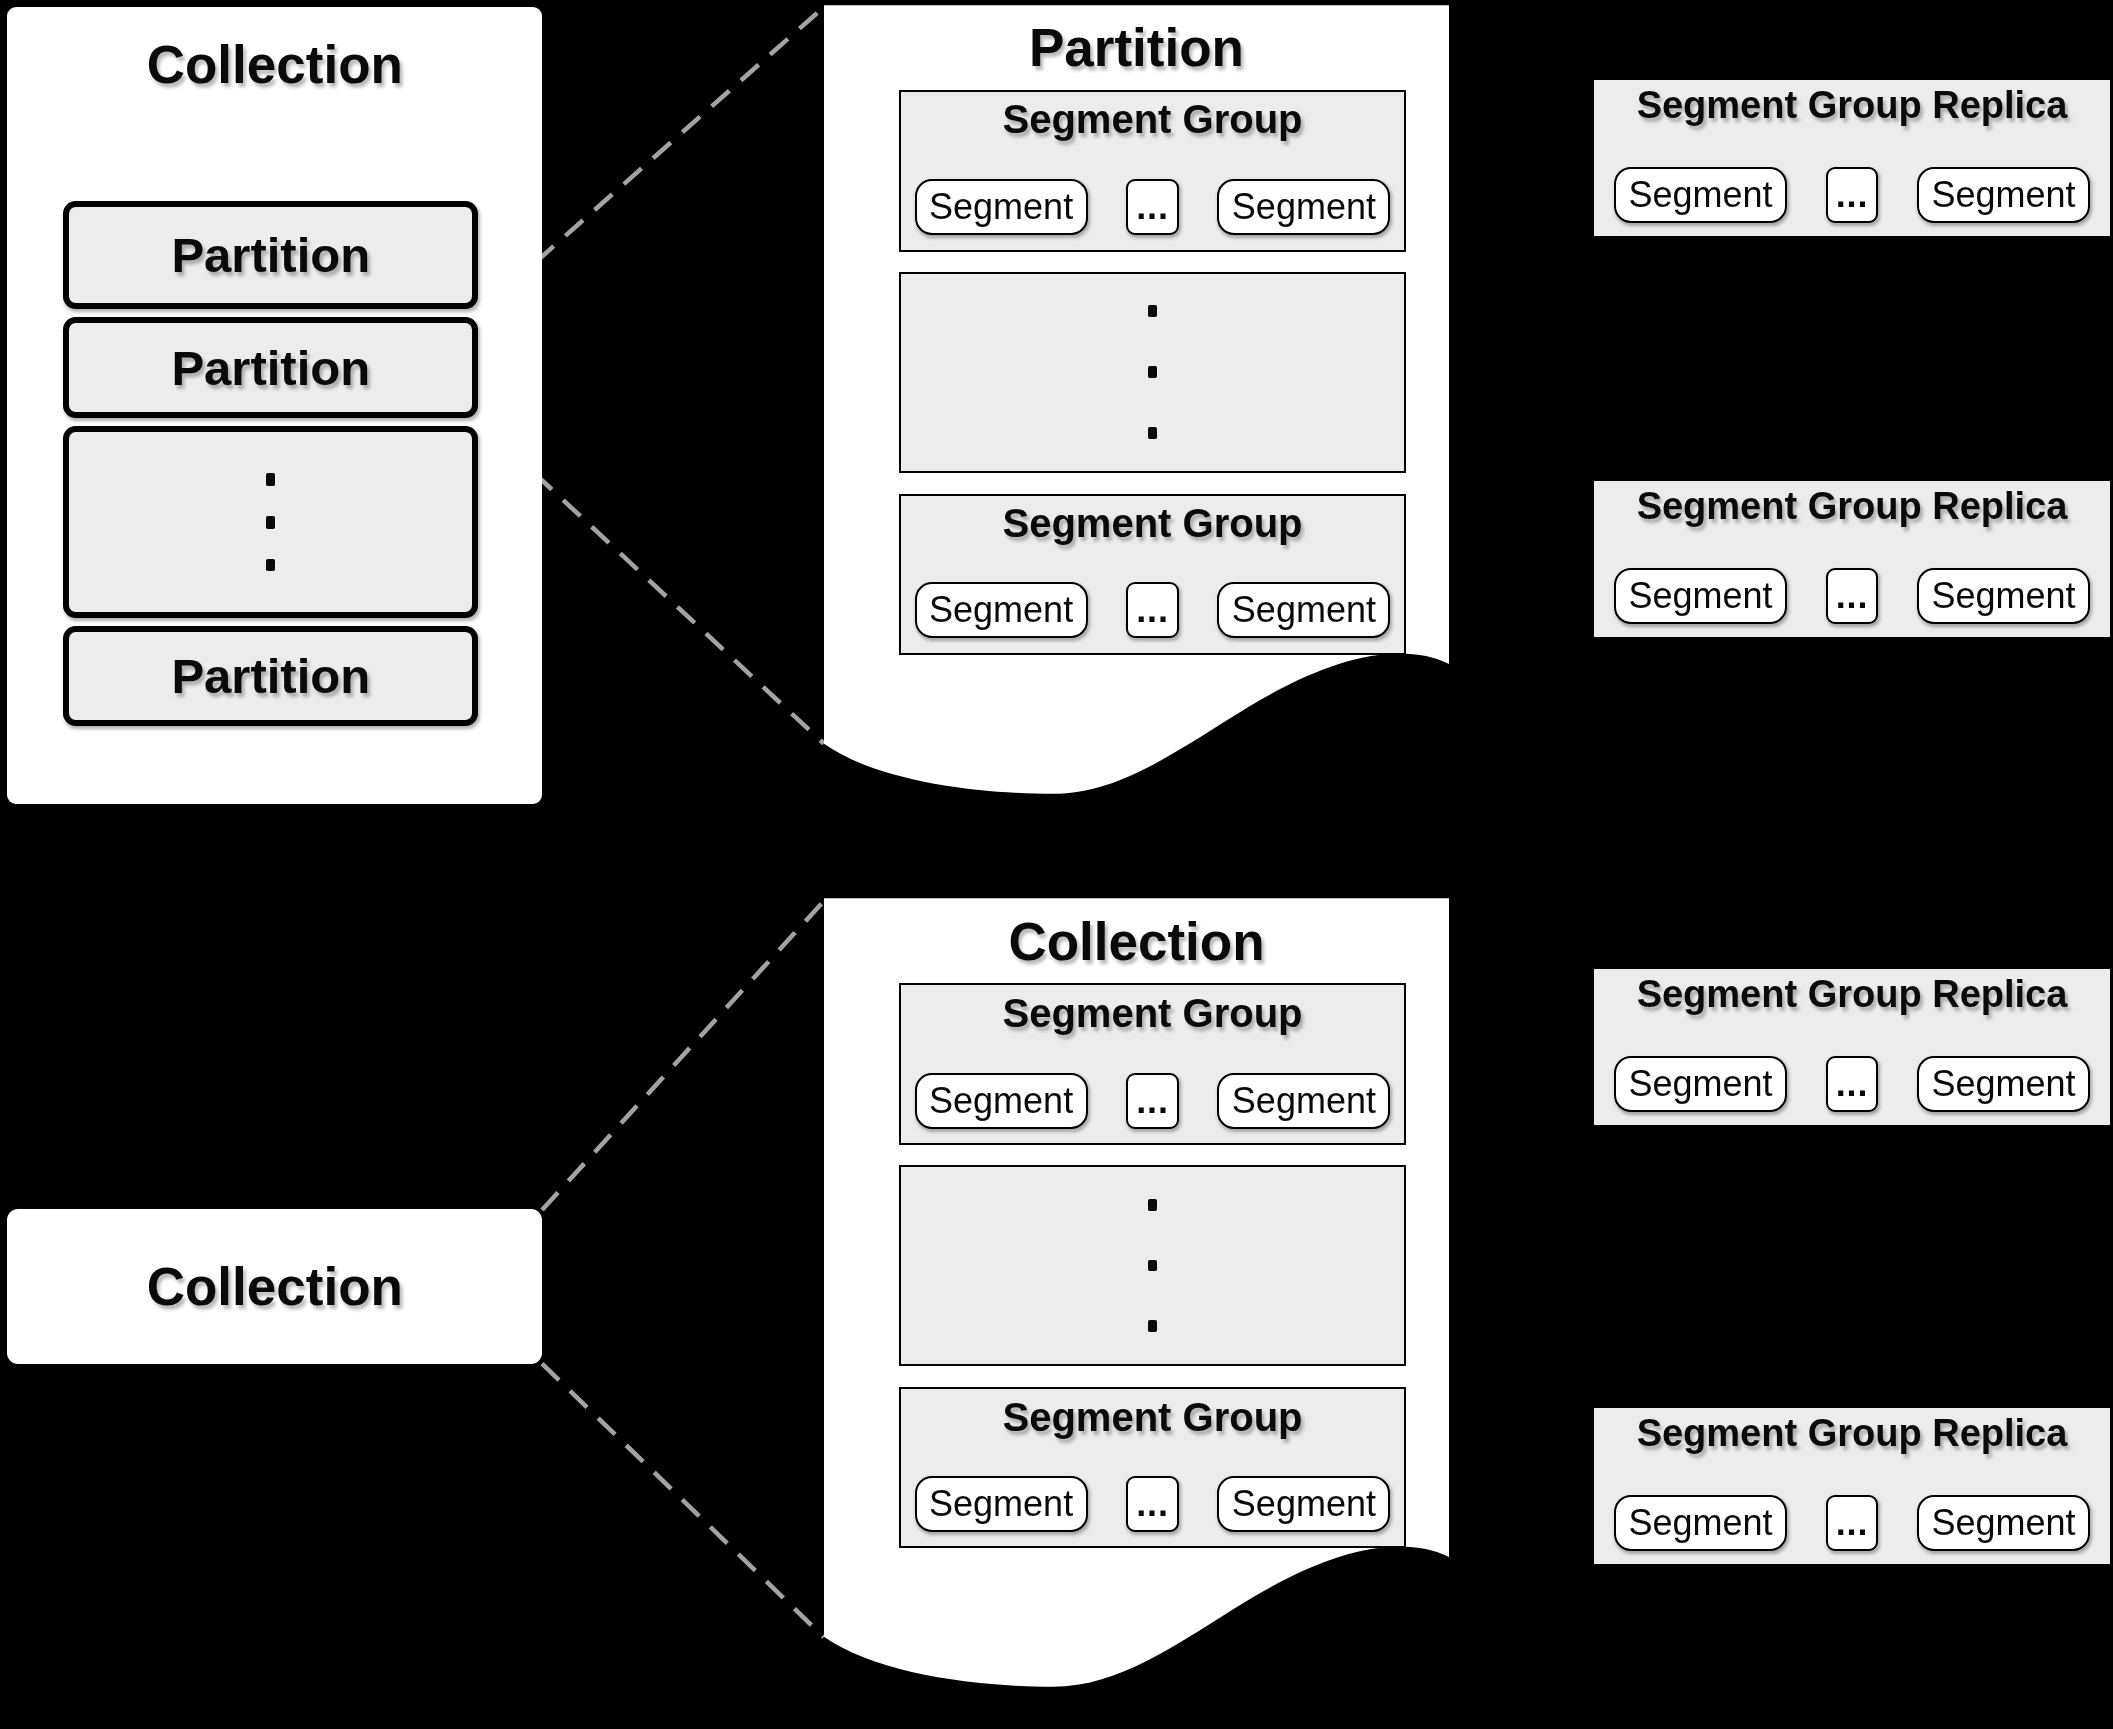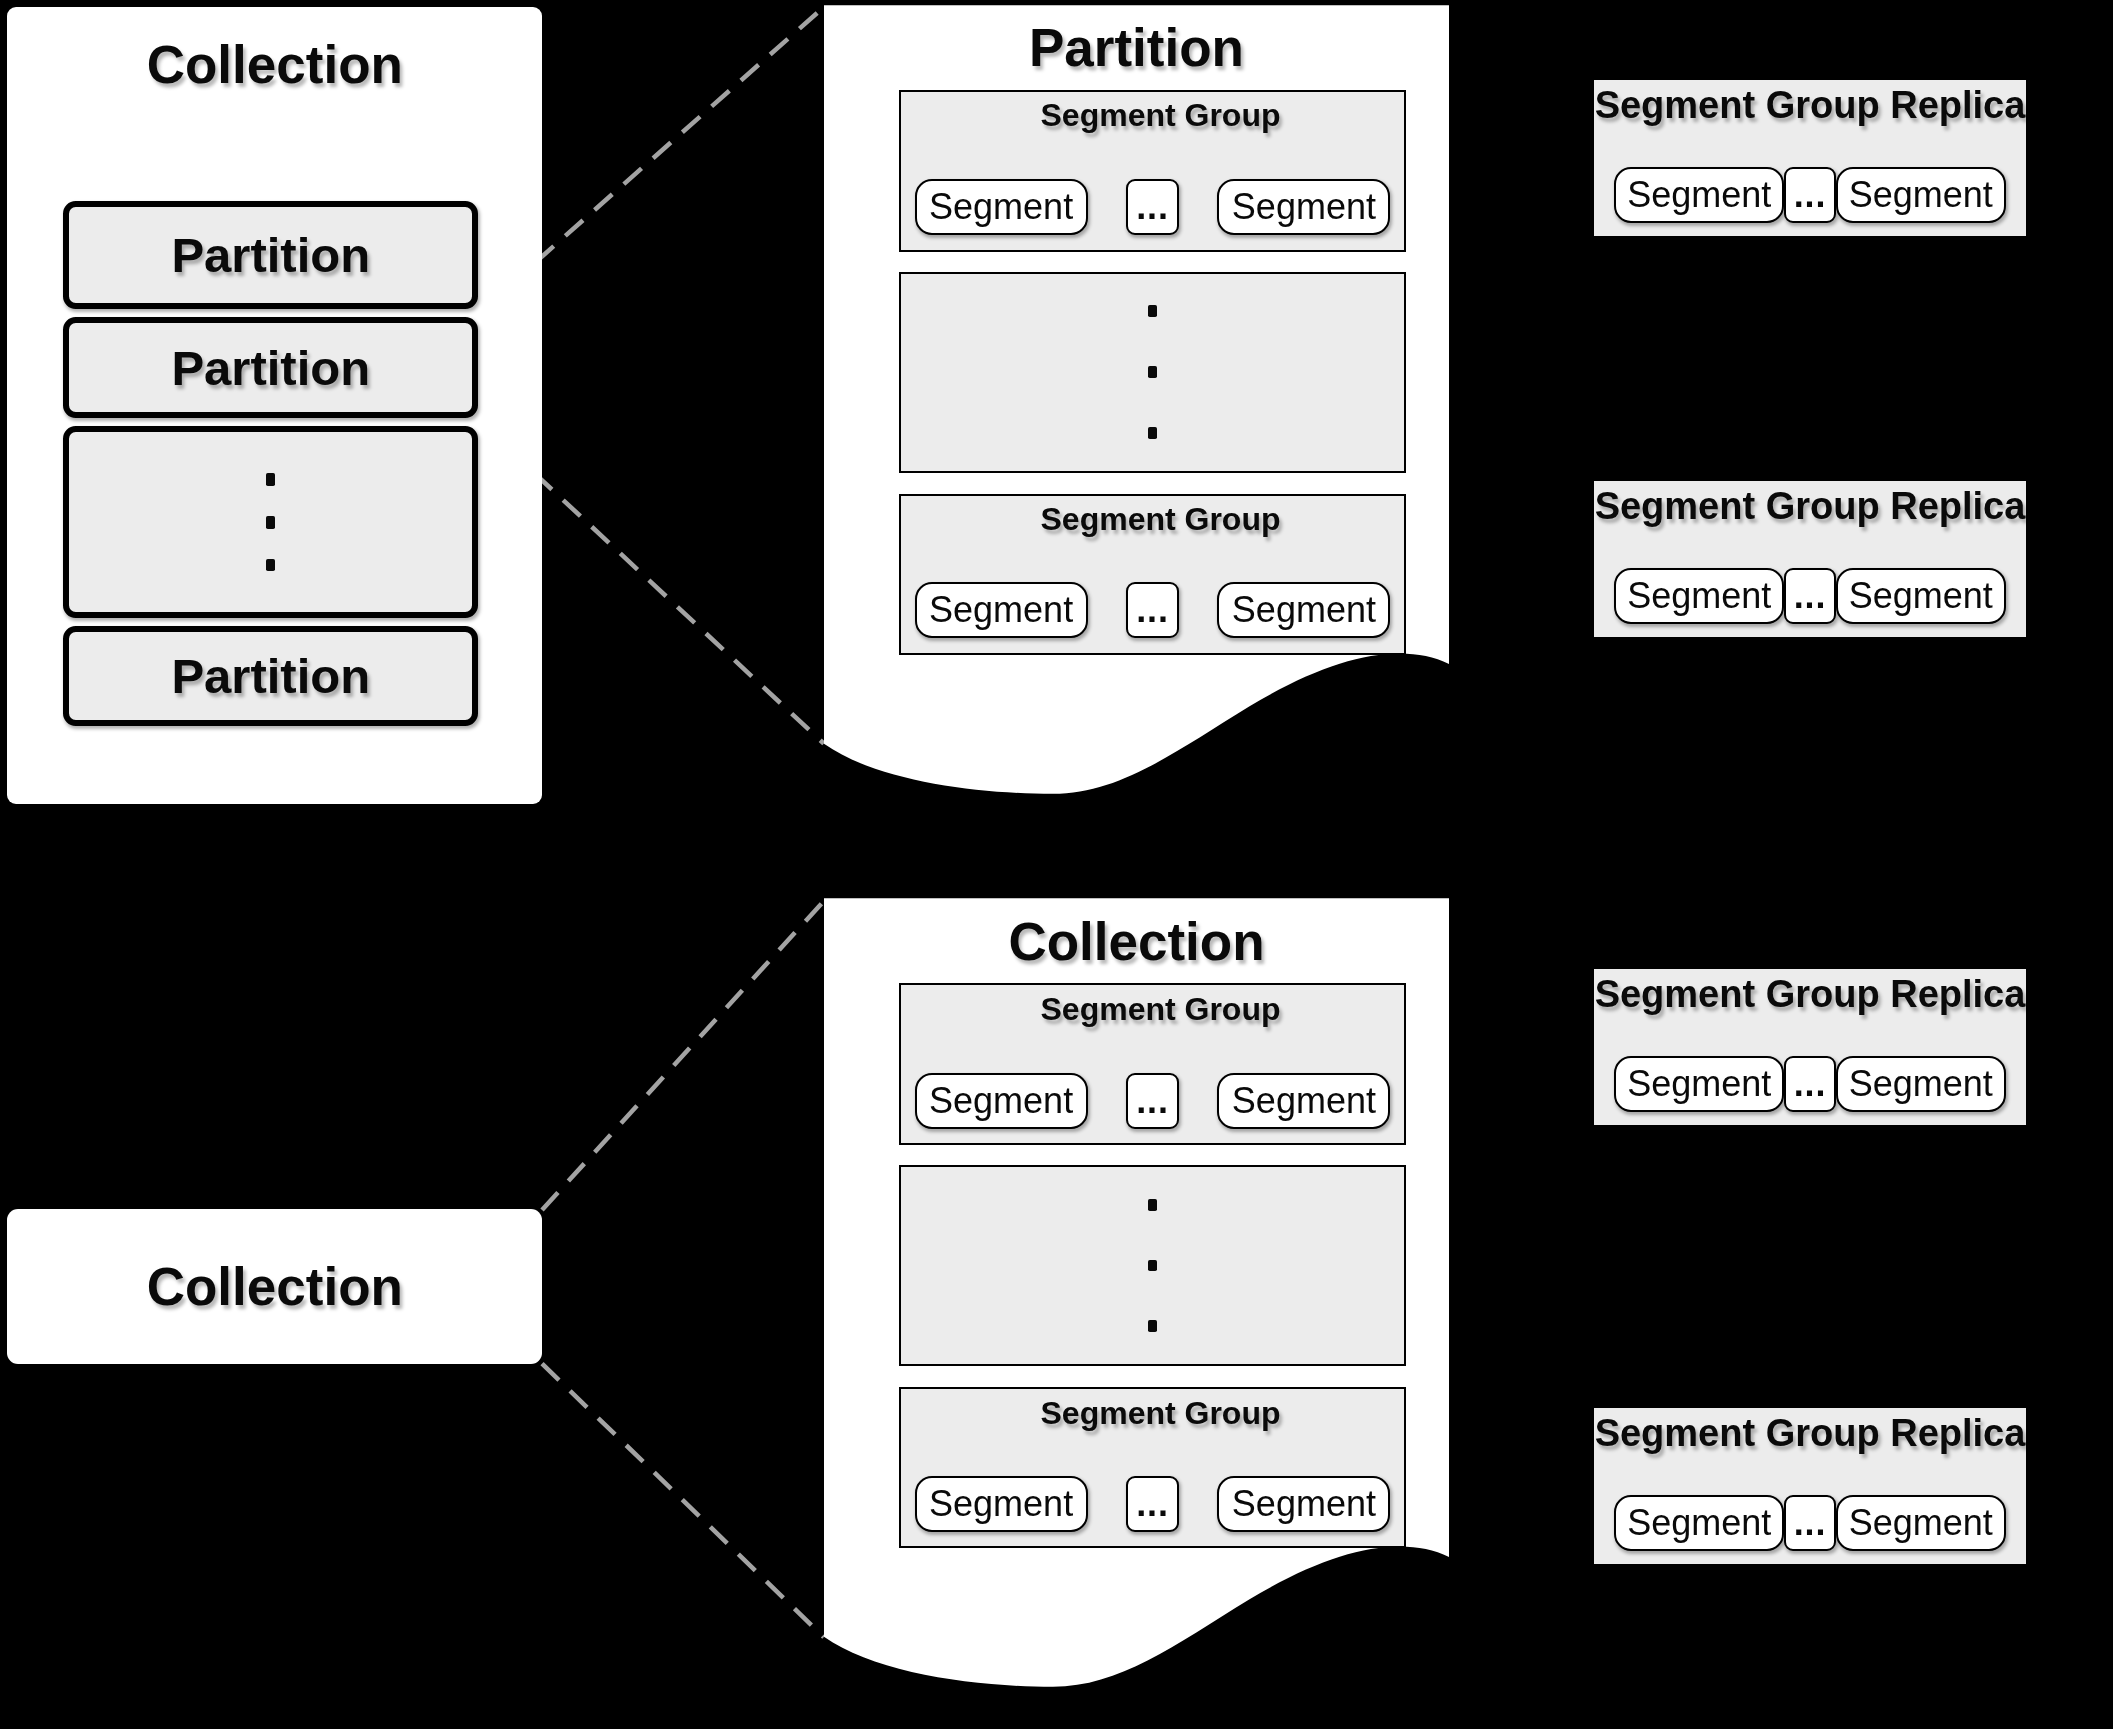--- a/index.html
+++ b/index.html
@@ -39,27 +39,27 @@
   .page{position:absolute;left:824px;width:625px;height:800px;z-index:1;}
   .page-top{top:4.5px;}
   .page-bottom{top:898px;}
   .page-shape{position:absolute;left:0;top:0;width:625px;height:800px;}
   .page-shape path{fill:var(--page);}
   .page-title{position:absolute;left:0;top:12.7px;width:100%;text-align:center;font-size:53px;font-weight:700;z-index:2;}
   .sg{position:absolute;left:75px;width:507px;background:var(--fill);border:2.7px solid var(--border);z-index:2;}
   .sg1{top:85px;height:162px;}
   .sgdots{top:267px;height:201px;display:flex;align-items:center;justify-content:center;}
   .sg2{top:489px;height:161px;}
-  .sg-title{position:absolute;left:8px;top:5.5px;width:100%;text-align:center;font-size:32px;font-weight:700;}
+  .sg-title{position:absolute;left:0;top:5.5px;width:100%;text-align:center;font-size:40px;font-weight:700;}
   .seg-row{position:absolute;left:13.6px;right:13.6px;bottom:14.5px;height:56px;display:flex;align-items:stretch;justify-content:space-between;}
   .segment{background:var(--page);border:2.7px solid var(--border);border-radius:17px;width:173px;display:flex;align-items:center;justify-content:center;font-size:36px;font-weight:400;}
   .ellipsis-box{background:var(--page);border:2.7px solid var(--border);border-radius:9px;width:53px;display:flex;align-items:center;justify-content:center;font-size:36px;font-weight:700;letter-spacing:0.9px;}
 
   
-  .replica{position:absolute;left:1594px;width:432px;height:156px;background:var(--fill);z-index:1;}
+  .replica{position:absolute;left:1594px;width:516px;height:156px;background:var(--fill);z-index:1;}
   .r1{top:80px;} .r2{top:481px;} .r3{top:969px;} .r4{top:1408px;}
   .replica-title{position:absolute;left:0;top:3.6px;width:100%;text-align:center;font-size:38px;font-weight:700;}
   .replica .seg-row{left:20px;right:20px;bottom:12.7px;height:56px;}
   .replica .segment{width:173px;font-size:36px;}
   .replica .ellipsis-box{width:52px;}
 
   
   .collection-box{position:absolute;left:7.3px;top:1209px;width:535px;height:155px;background:var(--page);border-radius:11px;display:flex;align-items:center;justify-content:center;z-index:1;}
   .collection-box .label{font-size:53px;font-weight:700;}
 </style>

